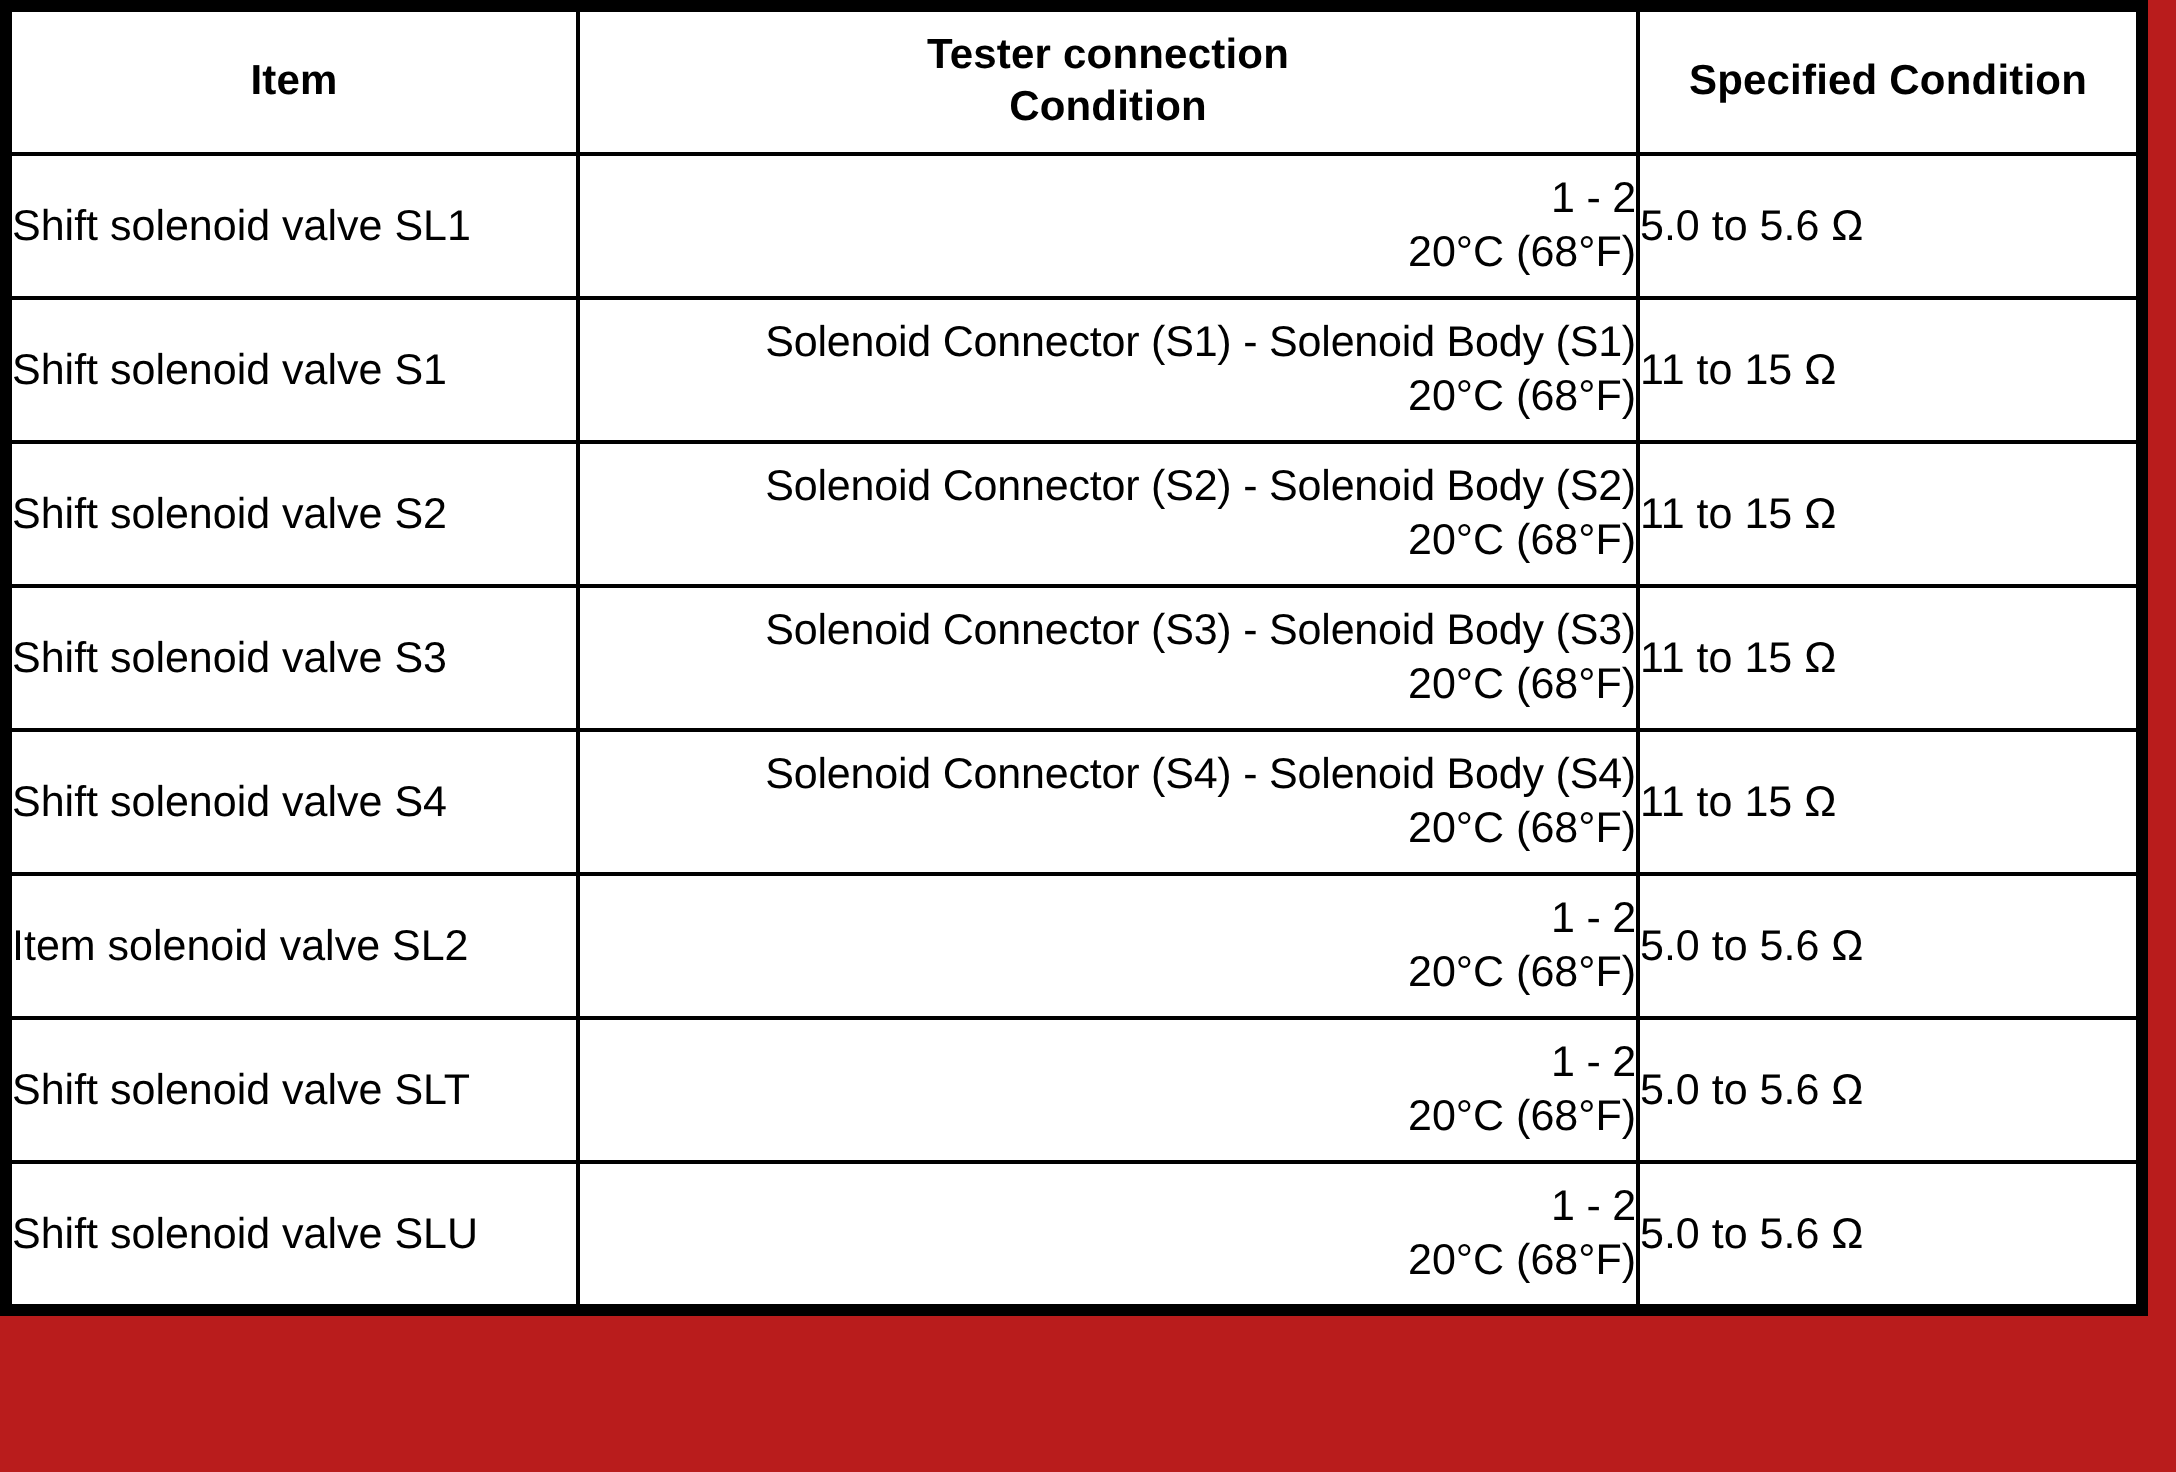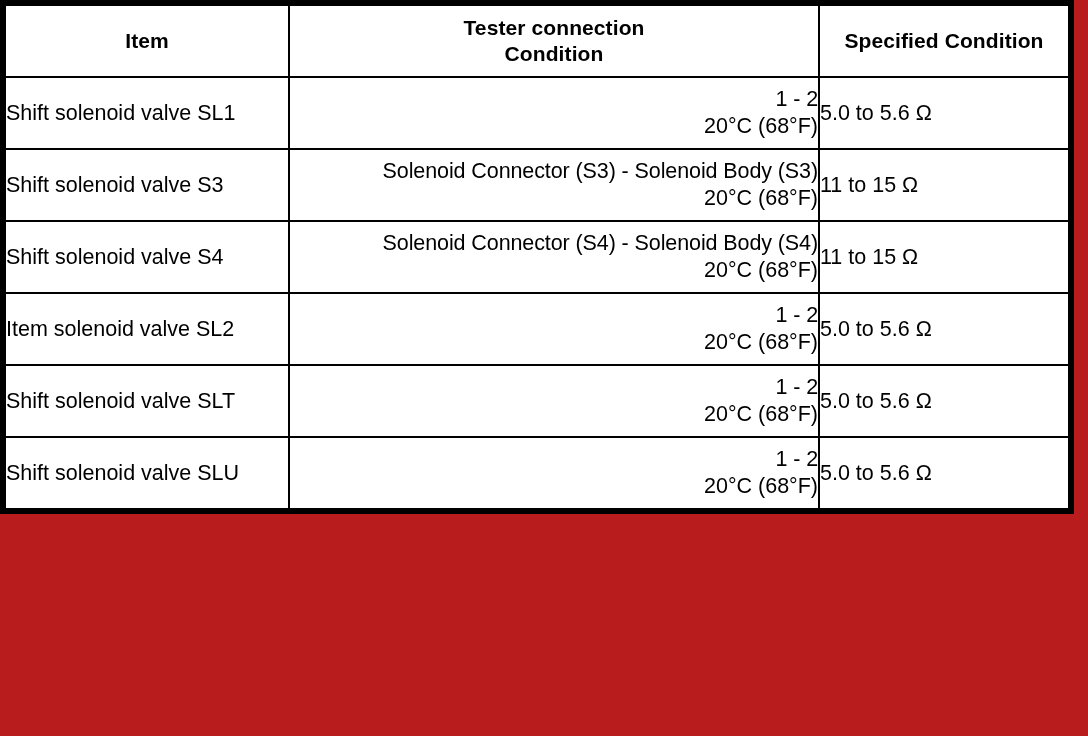--- a/index.html
+++ b/index.html
@@ -124,20 +124,36 @@
     <tbody id="table-body">
         <tr class="data-row">
           <td class="cell-item">Shift solenoid valve SL1</td>
           <td class="cell-tester">
             <span class="tester-connection">1 - 2</span>
             <span class="tester-temp">20°C (68°F)</span>
           </td>
           <td class="cell-specified">5.0 to 5.6 Ω</td>
         </tr>
         <tr class="data-row">
+          <td class="cell-item">Shift solenoid valve S1</td>
+          <td class="cell-tester">
+            <span class="tester-connection">Solenoid Connector (S1) - Solenoid Body (S1)</span>
+            <span class="tester-temp">20°C (68°F)</span>
+          </td>
+          <td class="cell-specified">11 to 15 Ω</td>
+        </tr>
+        <tr class="data-row">
+          <td class="cell-item">Shift solenoid valve S2</td>
+          <td class="cell-tester">
+            <span class="tester-connection">Solenoid Connector (S2) - Solenoid Body (S2)</span>
+            <span class="tester-temp">20°C (68°F)</span>
+          </td>
+          <td class="cell-specified">11 to 15 Ω</td>
+        </tr>
+        <tr class="data-row">
           <td class="cell-item">Shift solenoid valve S3</td>
           <td class="cell-tester">
             <span class="tester-connection">Solenoid Connector (S3) - Solenoid Body (S3)</span>
             <span class="tester-temp">20°C (68°F)</span>
           </td>
           <td class="cell-specified">11 to 15 Ω</td>
         </tr>
         <tr class="data-row">
           <td class="cell-item">Shift solenoid valve S4</td>
           <td class="cell-tester">

